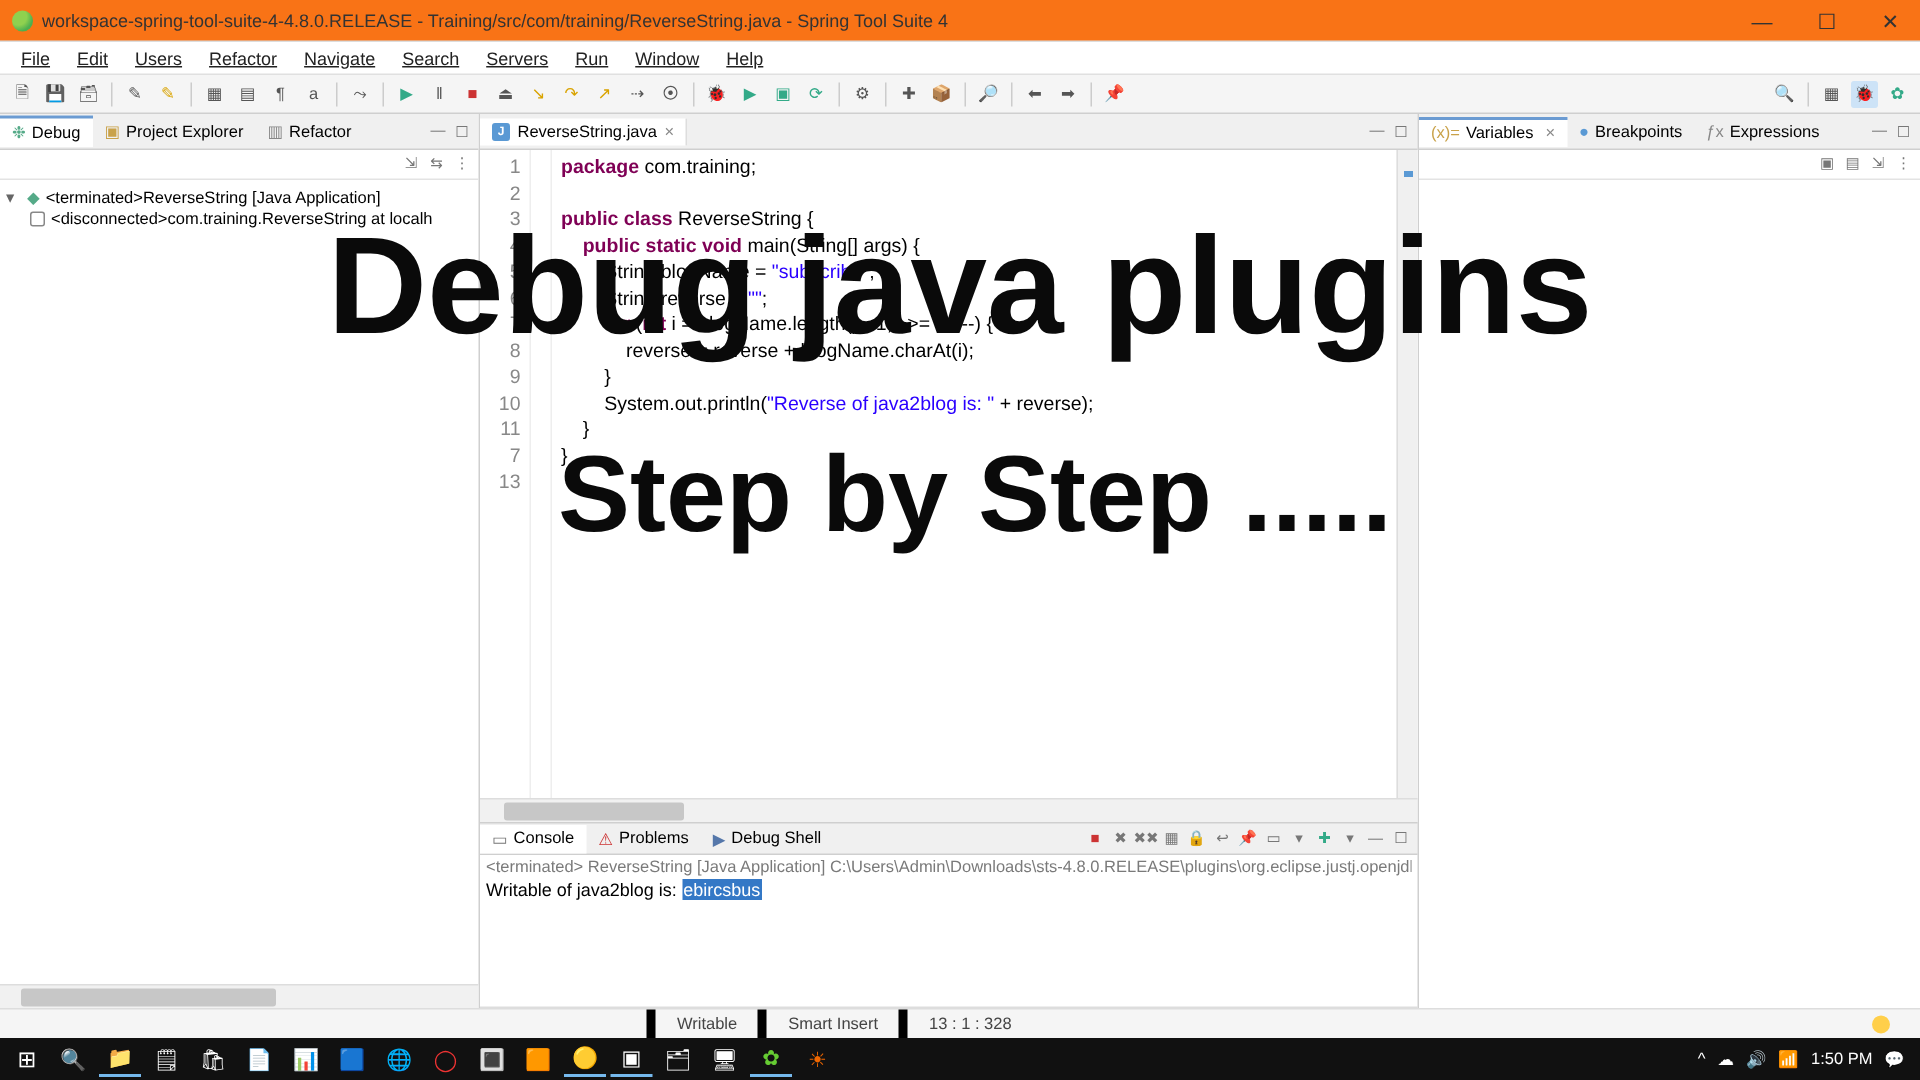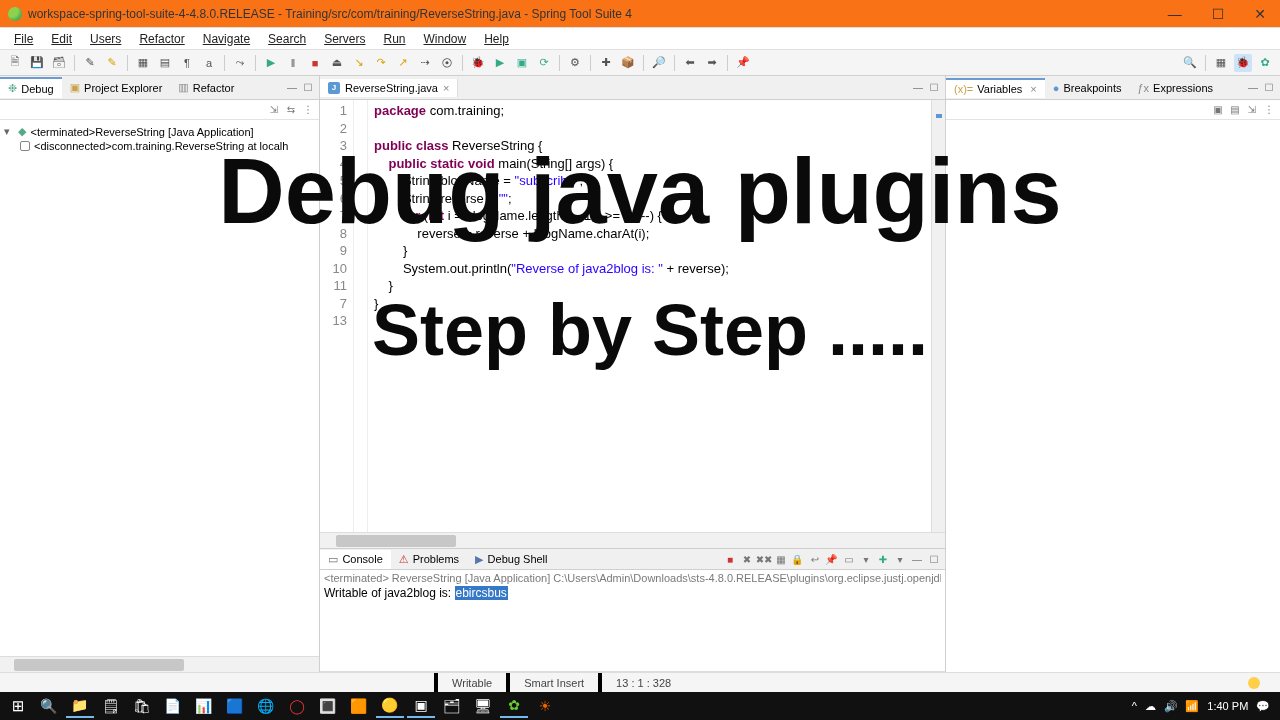--- a/index.html
+++ b/index.html
@@ -67,21 +67,21 @@
 .ctab { padding: 3px 8px; display: flex; align-items: center; gap: 4px; cursor: pointer; }
 .ctab.active { background: #fff; }
 .console-toolbar { margin-left: auto; display: flex; gap: 3px; padding: 0 4px; }
 .console-body { height: 102px; font-family: Consolas, monospace; font-size: 12px; padding: 2px 4px; background: #fff; overflow: hidden; border-bottom: 1px solid #ddd; }
 .console-body .status-line { color: #7a7a7a; font-size: 11px; white-space: nowrap; overflow: hidden; }
 .console-body .out-line { margin-top: 2px; }
 .hl { background: #3478c6; color: #fff; padding: 0 1px; }
 
 
 .ide-status { height: 20px; background: #f5f5f5; border-top: 1px solid #ddd; display: flex; align-items: center; font-size: 11px; color: #444; }
-.ide-status .cell { padding: 0 14px; border-left: 4px solid #000000; height: 100%; display: flex; align-items: center; }
+.ide-status .cell { padding: 0 14px; border-left: 6px solid #000000; height: 100%; display: flex; align-items: center; }
 .ide-status .spacer { flex: 1; }
 .bulb { width: 12px; height: 12px; background: #ffcf4a; border-radius: 50%; margin-right: 6px; }
 
 
 .left-scroll-strip { height: 16px; background: #f1f1f1; border-top: 1px solid #ddd; position: relative; }
 .left-scroll-strip .thumbL { position: absolute; left: 14px; top: 2px; width: 170px; height: 12px; background: #c7c7c7; border-radius: 2px; }
 
 
 .taskbar { height: 28px; background: #111; display: flex; align-items: center; padding: 0 4px; gap: 3px; }
 .task-item { width: 28px; height: 24px; display: flex; align-items: center; justify-content: center; color: #fff; font-size: 14px; cursor: pointer; }
@@ -346,17 +346,17 @@
   <div class="task-item">🖥</div>
   <div class="task-item active" style="color:#6c3">✿</div>
   <div class="task-item" style="color:#e60">☀</div>
   <div class="task-spacer"></div>
   <div class="tray">
     <span>^</span>
     <span>☁</span>
     <span>🔊</span>
     <span>📶</span>
     <div class="clock">
-      <div>1:40 PM</div>
+      <div>1:50 PM</div>
     </div>
     <span>💬</span>
   </div>
 </div>
 
 </body></html>

